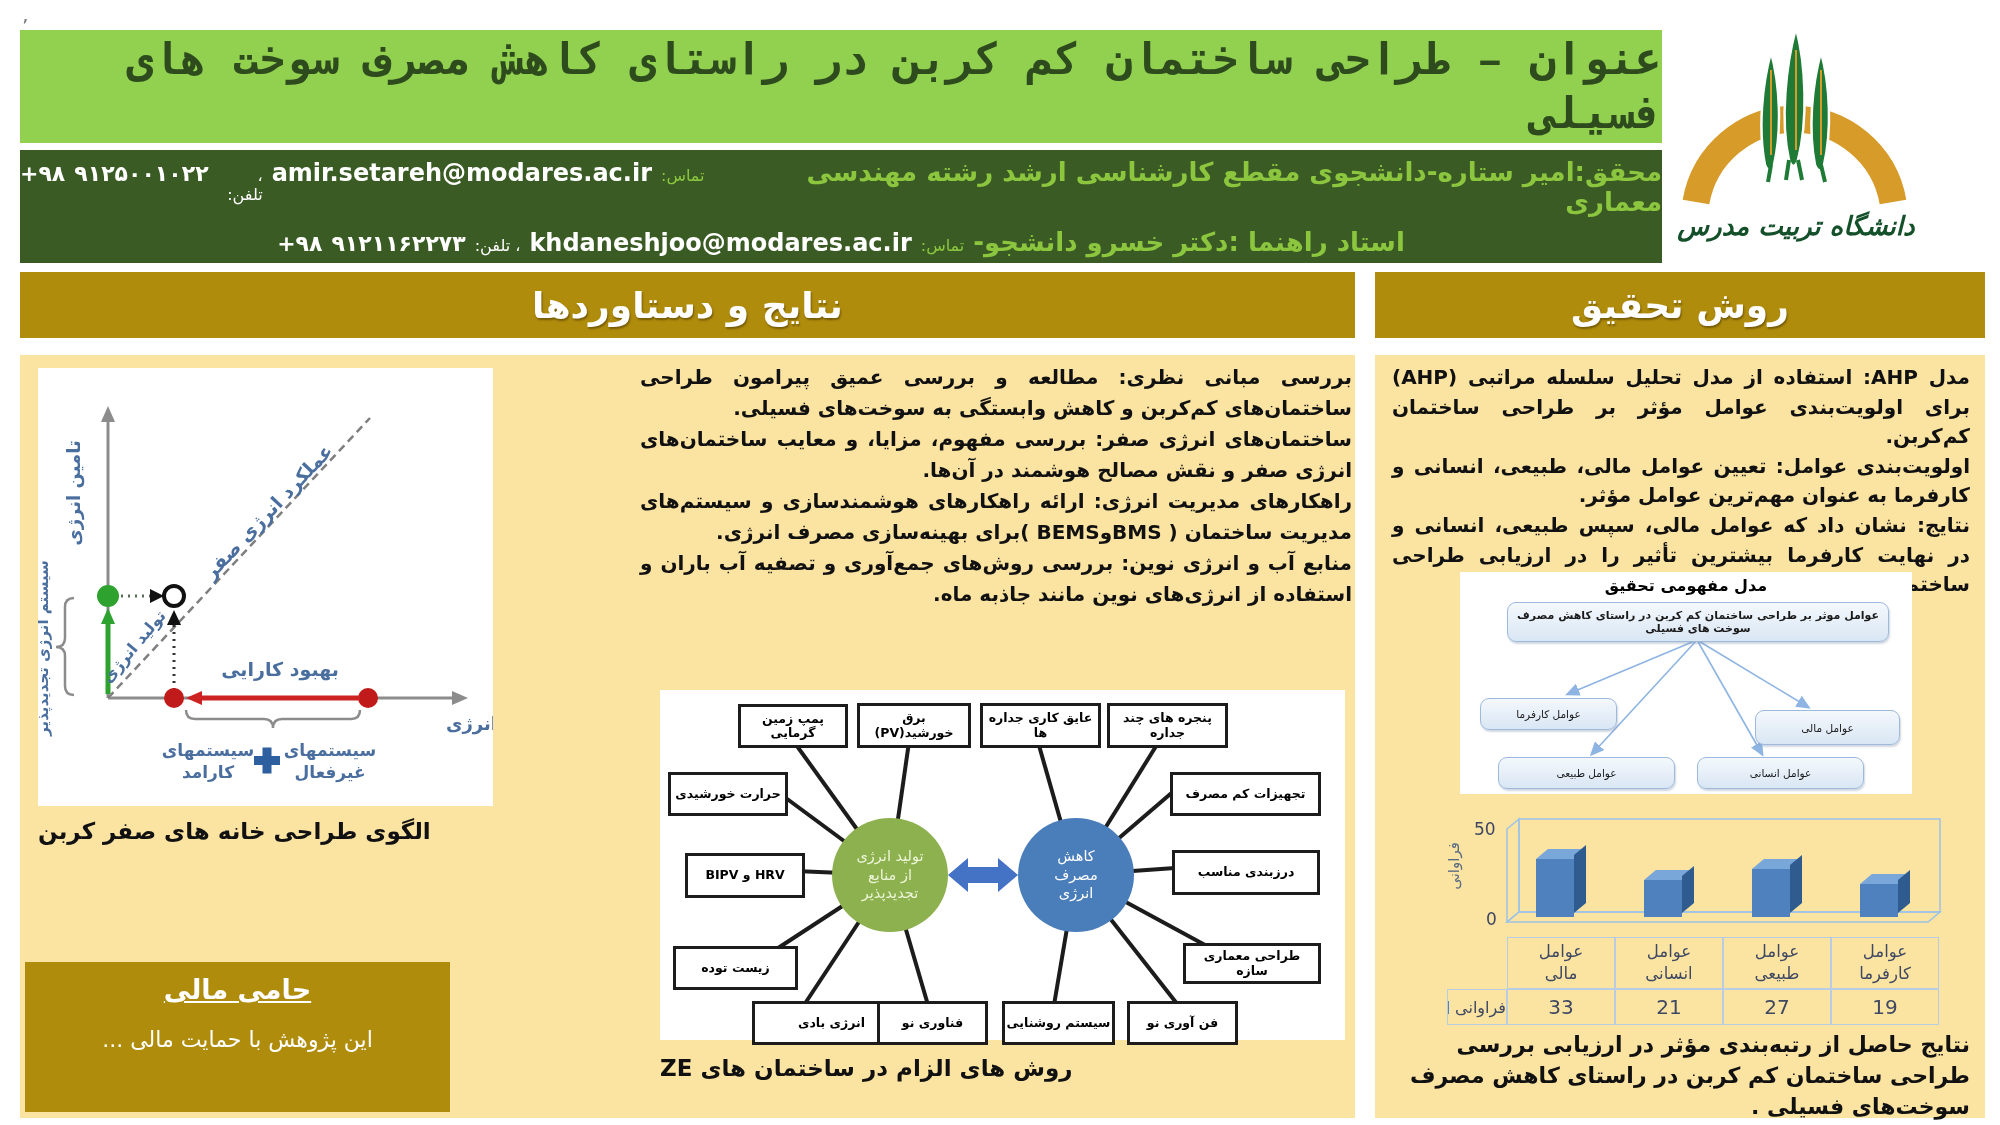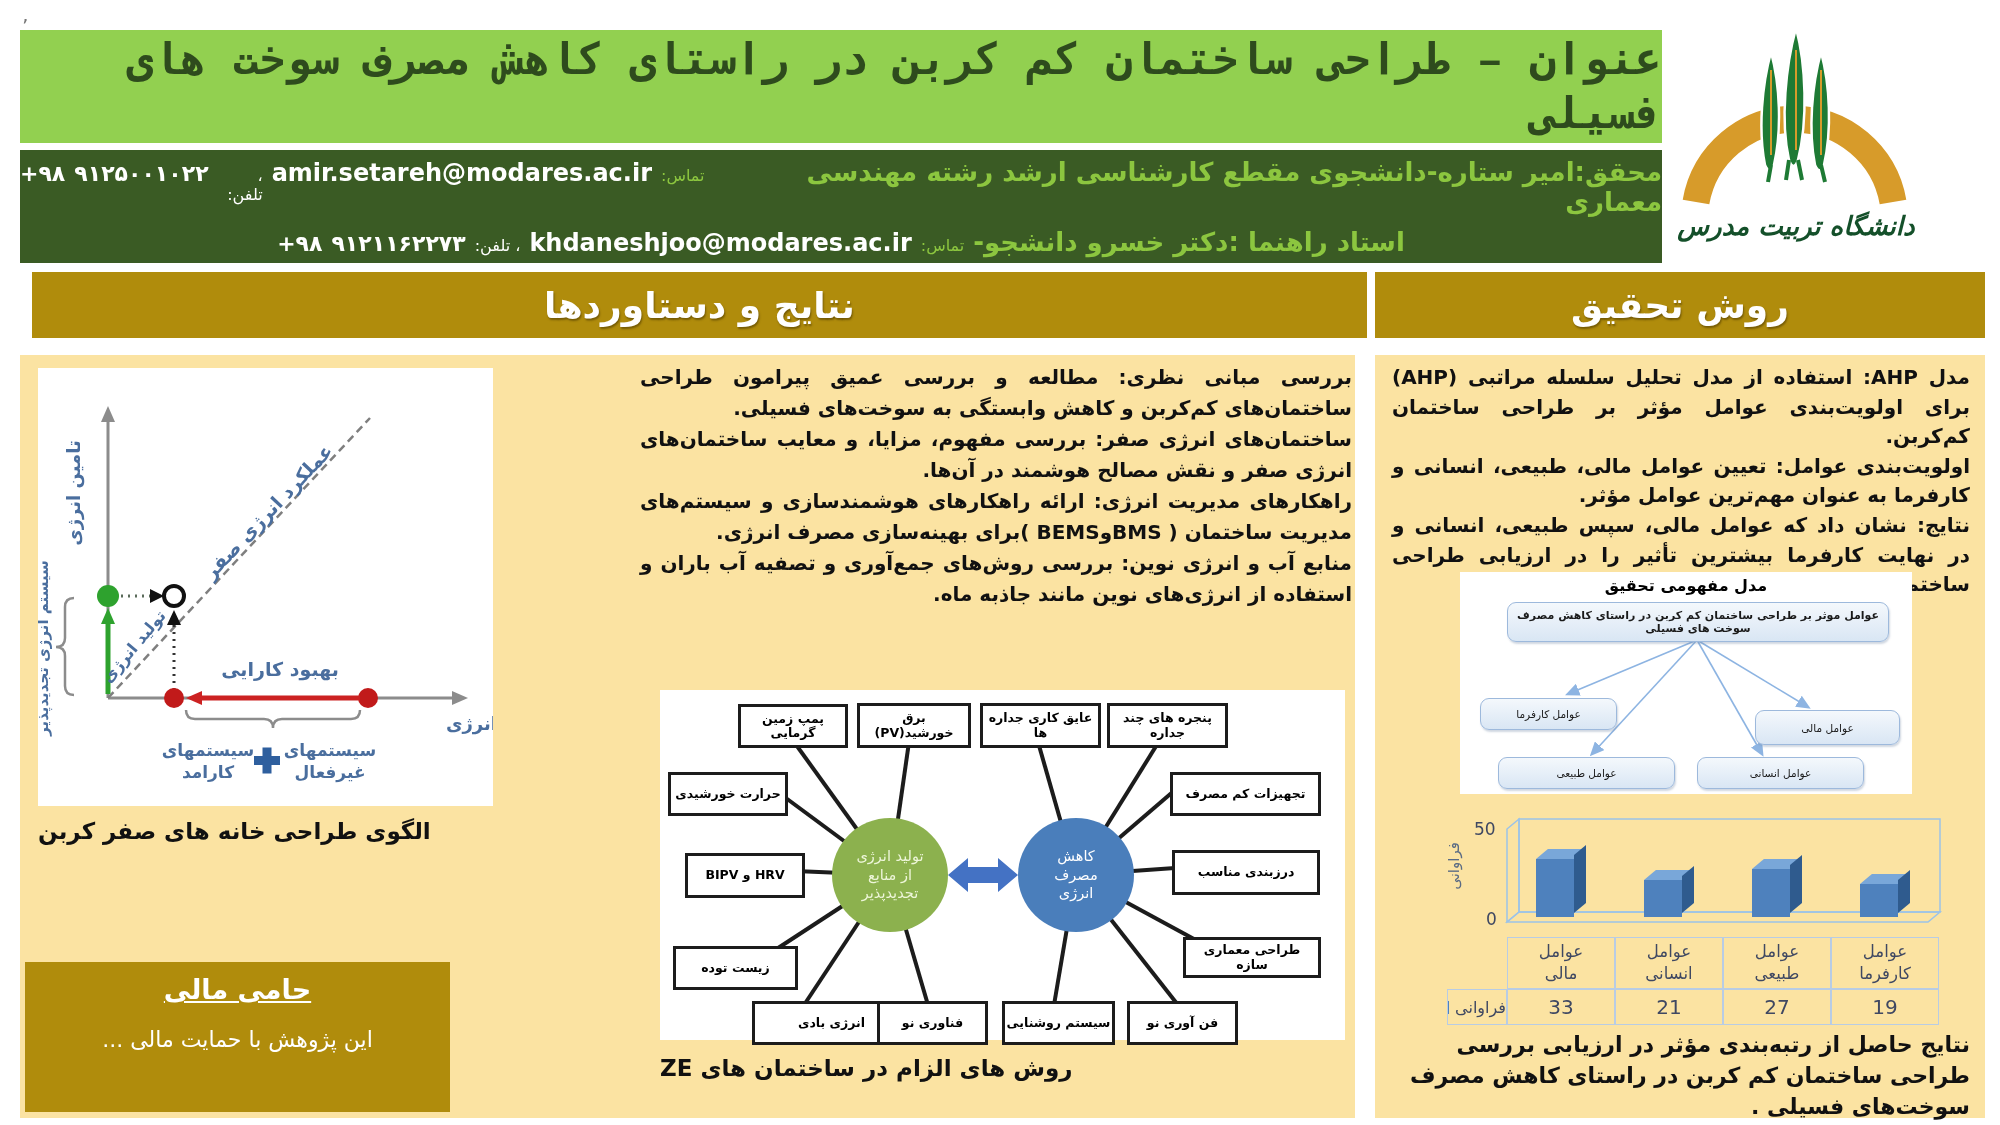--- a/index.html
+++ b/index.html
@@ -19,21 +19,21 @@
   .c-email{font-size:24px;font-weight:bold;direction:ltr;unicode-bidi:embed;}
   .c-phone{font-size:22px;font-weight:bold;}
   .c-ltr{direction:ltr;unicode-bidi:embed;}
   
   .logo{left:1668px;top:10px;width:264px;height:250px;}
   
   .gold{background:#b08c0c;}
   .section-bar{height:66px;display:flex;align-items:center;justify-content:center;}
   .section-bar span{color:#ffffff;font-weight:bold;font-size:36px;direction:rtl;
     text-shadow:1px 2px 2px rgba(80,60,0,.6);}
-  .bar-left{left:20px;top:272px;width:1335px;margin-left:12px;}
+  .bar-left{left:20px;top:272px;width:1335px;}
   .bar-right{left:1375px;top:272px;width:610px;}
   
   .cream{background:#fbe3a2;}
   .panel-left{left:20px;top:355px;width:1335px;height:763px;}
   .panel-right{left:1375px;top:355px;width:610px;height:763px;}
   .whitebox{background:#ffffff;}
   
   .findings{left:640px;top:362px;width:712px;direction:rtl;text-align:justify;
     font-size:20px;font-weight:bold;color:#111;line-height:1.55;}
   .findings div{margin:0;}
@@ -231,21 +231,21 @@
 
   <div class="ze-node" style="left:78px;top:14px;width:102px;height:36px;">پمپ زمین گرمایی</div>
   <div class="ze-node" style="left:197px;top:13px;width:106px;height:37px;">برق خورشید(PV)</div>
   <div class="ze-node" style="left:320px;top:13px;width:113px;height:37px;">عایق کاری جداره ها</div>
   <div class="ze-node" style="left:447px;top:13px;width:113px;height:37px;">پنجره های چند جداره</div>
   <div class="ze-node" style="left:8px;top:82px;width:112px;height:36px;">حرارت خورشیدی</div>
   <div class="ze-node" style="left:510px;top:82px;width:143px;height:36px;">تجهیزات کم مصرف</div>
   <div class="ze-node" style="left:25px;top:163px;width:112px;height:37px;">HRV و BIPV</div>
   <div class="ze-node" style="left:512px;top:160px;width:140px;height:37px;">درزبندی مناسب</div>
   <div class="ze-node" style="left:13px;top:256px;width:117px;height:36px;">زیست توده</div>
-  <div class="ze-node" style="left:523px;top:247px;width:130px;height:33px;">طراحی معماری سازه</div>
+  <div class="ze-node" style="left:523px;top:253px;width:130px;height:33px;">طراحی معماری سازه</div>
   <div class="ze-node" style="left:92px;top:311px;width:105px;height:36px;padding-left:24px;">انرژی بادی</div>
   <div class="ze-node" style="left:217px;top:311px;width:103px;height:36px;">فناوری نو</div>
   <div class="ze-node" style="left:342px;top:311px;width:105px;height:36px;">سیستم روشنایی</div>
   <div class="ze-node" style="left:467px;top:311px;width:103px;height:36px;">فن آوری نو</div>
 </div>
 <div class="abs caption" style="left:660px;top:1055px;width:685px;">روش های الزام در ساختمان های ZE</div>
 
 <div class="abs gold sponsor">
   <div class="s-title">حامی مالی</div>
   <div class="s-body">این پژوهش با حمایت مالی ...</div>

